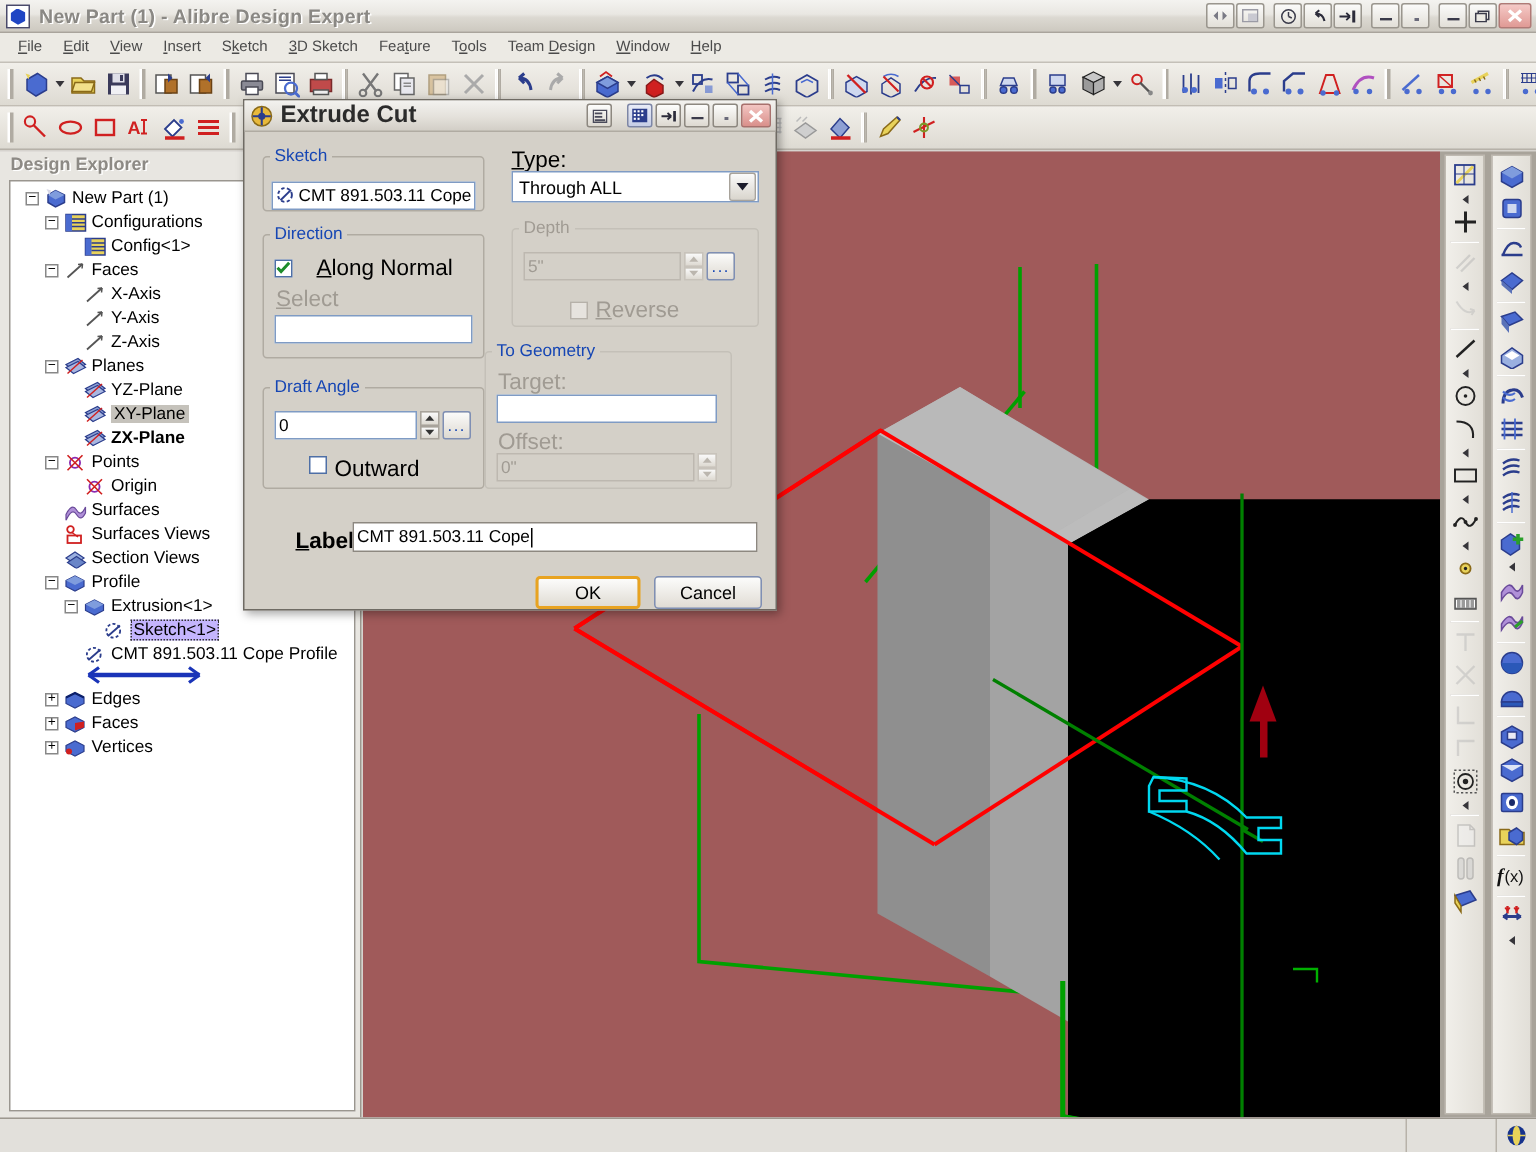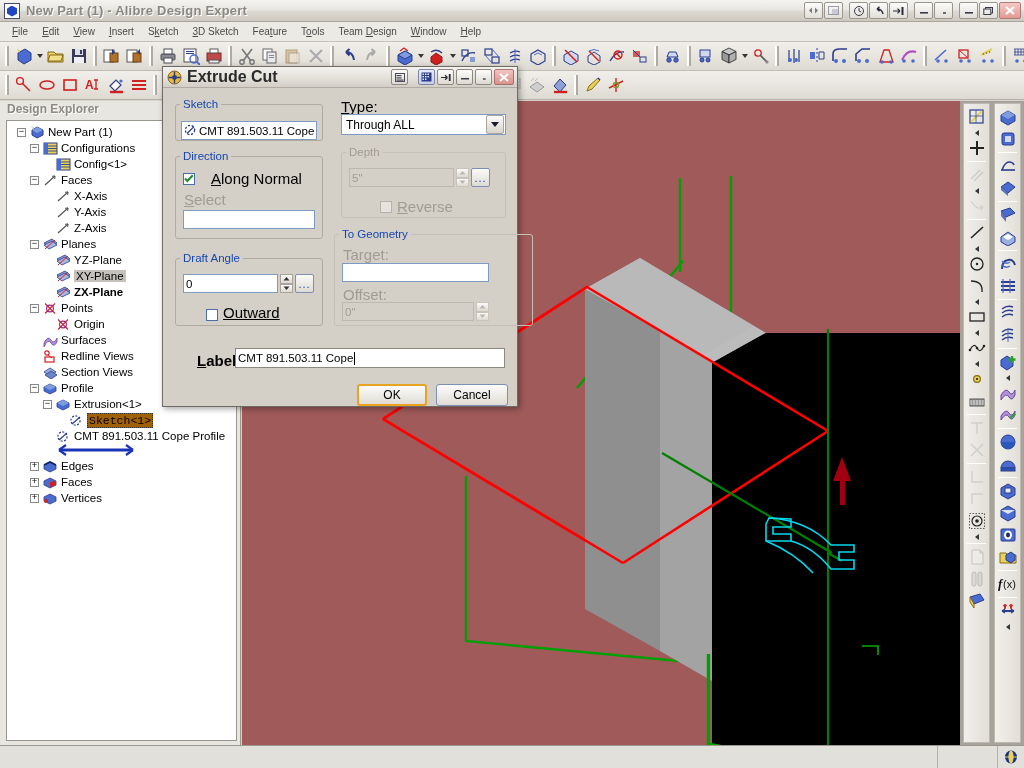--- a/index.html
+++ b/index.html
@@ -102,21 +102,21 @@
   .tnode { display:flex; align-items:center; height:16px; position:relative; white-space:nowrap;}
   .tog {
     width:9px; height:9px; border:1px solid #888; background:#fff;
     font-size:9px; line-height:7px; text-align:center; color:#000;
     margin-right:3px; flex:none; font-family:"Liberation Mono", monospace;
   }
   .tog.blank { border:none; background:transparent; }
   .ticon16 { width:16px; height:14px; margin-right:3px; flex:none; display:flex; align-items:center; justify-content:center;}
   .tlabel { font-size:11.5px; color:#000; }
   .tlabel.sel { background:#c5c2bb; padding:0 2px; }
-  .tlabel.dotted { border:1px dotted #333; padding:0 1px; background:#a16207;font-family:Liberation Mono, monospace;}
+  .tlabel.dotted { border:1px dotted #333; padding:0 1px; background:#c4b5fd;}
   .tlabel.bold { font-weight:bold; }
 
   
   .viewport {
     position:absolute; left:242px; top:101px; width:718px; height:644px;
     background:#a05a5a; overflow:hidden;
   }
   .vp-inner { position:absolute; inset:0; }
 
   
@@ -935,21 +935,21 @@
           </div>
           <div class="tnode" style="padding-left:19px;">
             <span class="tog blank"></span>
             <span class="ticon16">
               <svg width="15" height="13" viewBox="0 0 15 13">
                 <circle cx="4" cy="3" r="2.2" fill="none" stroke="#d02020" stroke-width="1.2"></circle>
                 <rect x="2" y="7" width="9" height="5" fill="none" stroke="#d02020" stroke-width="1.2"></rect>
                 <path d="M5 5 L9 8" stroke="#d02020" stroke-width="1"></path>
               </svg>
             </span>
-            <span class="tlabel">Redline Views</span>
+            <span class="tlabel">Surfaces Views</span>
           </div>
           <div class="tnode" style="padding-left:19px;">
             <span class="tog blank"></span>
             <span class="ticon16">
               <svg width="15" height="13" viewBox="0 0 15 13">
                 <polygon points="1,6 7,2 13,6 7,10" fill="#9ab0e0" stroke="#2b3d8c" stroke-width="0.8"></polygon>
                 <polygon points="2,9 8,5 14,9 8,13" fill="#6a86c8" stroke="#2b3d8c" stroke-width="0.8"></polygon>
               </svg>
             </span>
             <span class="tlabel">Section Views</span>
@@ -1495,21 +1495,21 @@
                 </svg>
             </div>
             <div>
               <svg width="7" height="5">
                   <path d="M3.5 4 L0.5 0.5 L6.5 0.5 Z" fill="#333"></path>
                 </svg>
             </div>
           </div>
           <div class="ellip">...</div>
         </div>
-        <div style="position:absolute; left:30px; top:40px; display:flex; align-items:flex-end; gap:5px;text-decoration:underline;">
+        <div style="position:absolute; left:30px; top:40px; display:flex; align-items:flex-start; gap:5px;">
           <span class="chk"></span>
           <span class="lbl">Outward</span>
         </div>
       </fieldset>
 
       <div class="lbl" style="position:absolute; left:178px; top:10px;"><u>T</u>ype:</div>
       <div class="combo" style="position:absolute; left:178px; top:26px; width:165px;">
         <span>Through ALL</span>
         <span class="cbtn"></span>
       </div>
@@ -1533,21 +1533,21 @@
             </div>
           </div>
           <div class="ellip">...</div>
         </div>
         <div style="position:absolute; left:38px; top:40px; display:flex; align-items:center; gap:5px;">
           <span class="chk dis"></span>
           <span class="lbl dis"><u>R</u>everse</span>
         </div>
       </fieldset>
 
-      <fieldset class="grp dis" style="left:171px; top:140px; width:199px; height:98px;">
+      <fieldset class="grp dis" style="left:160px; top:140px; width:165px; height:98px;">
         <legend style="color:#1646b4;">To Geometry</legend>
         <div class="lbl dis" style="position:absolute; left:8px; top:6px;">Target:</div>
         <div class="tfield" style="position:absolute; left:7px; top:23px; width:147px;">
           <span></span>
         </div>
         <div class="lbl dis" style="position:absolute; left:8px; top:46px;">Offset:</div>
         <div style="position:absolute; left:7px; top:62px; display:flex; align-items:center; gap:2px;">
           <div class="tfield dis" style="width:132px;">
             <span>0"</span>
           </div>

